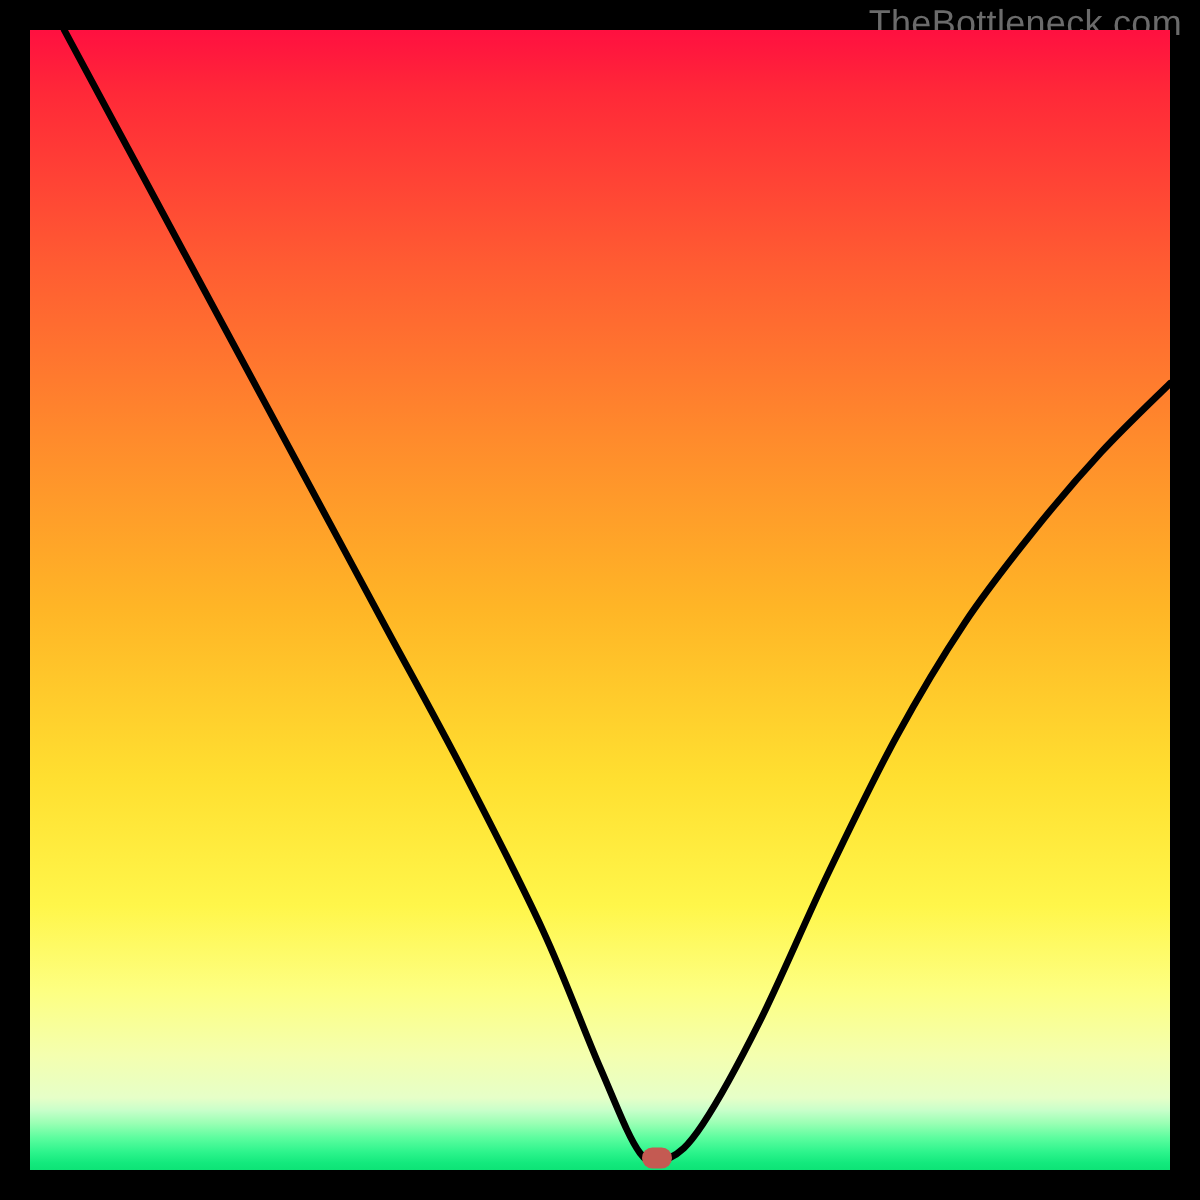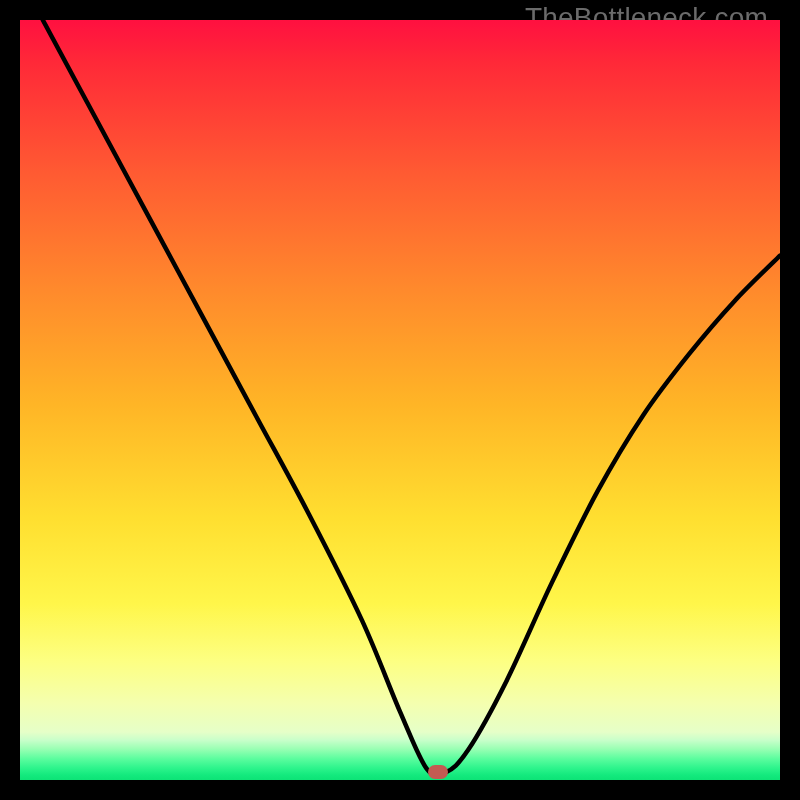--- a/index.html
+++ b/index.html
@@ -60,22 +60,22 @@
       #9affb4 35%,
       #5dfd9f 55%,
       #2df48c 75%,
       #13e97d 90%,
       #0de376 100%
     );
   }
   .watermark {
     position: absolute;
     top: 2px;
-    right: 32px;
-    font-size: 28px;
+    right: 12px;
+    font-size: 24px;
     font-weight: 500;
     color: #6b6b6b;
     letter-spacing: 0.2px;
     white-space: nowrap;
     user-select: none;
   }
   svg.curve {
     position: absolute;
     left: 0;
     top: 0;

